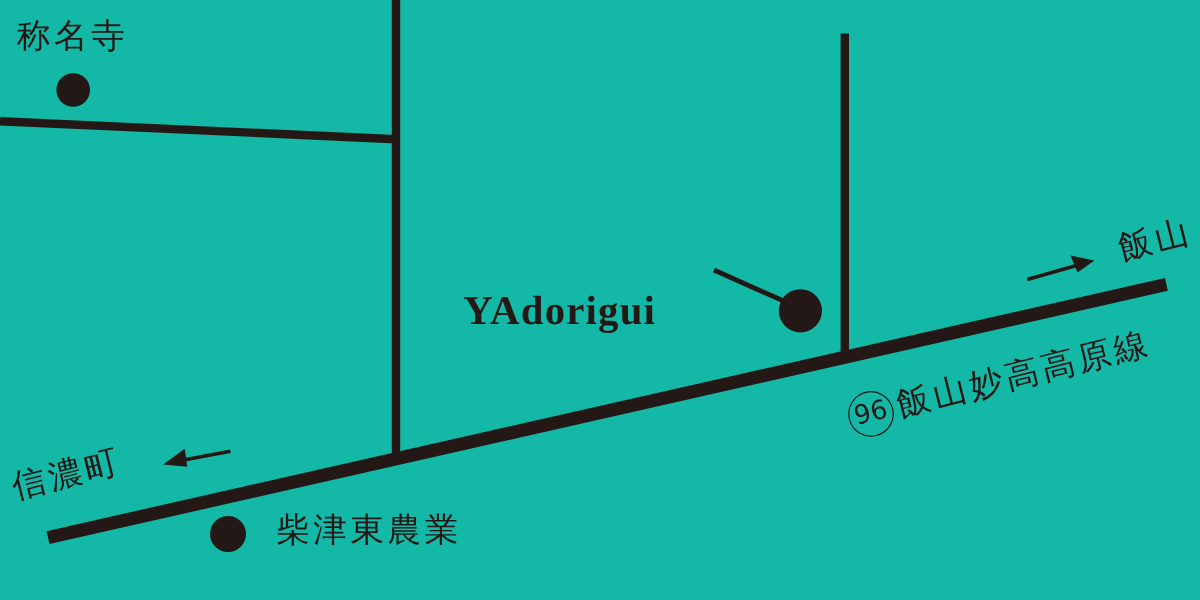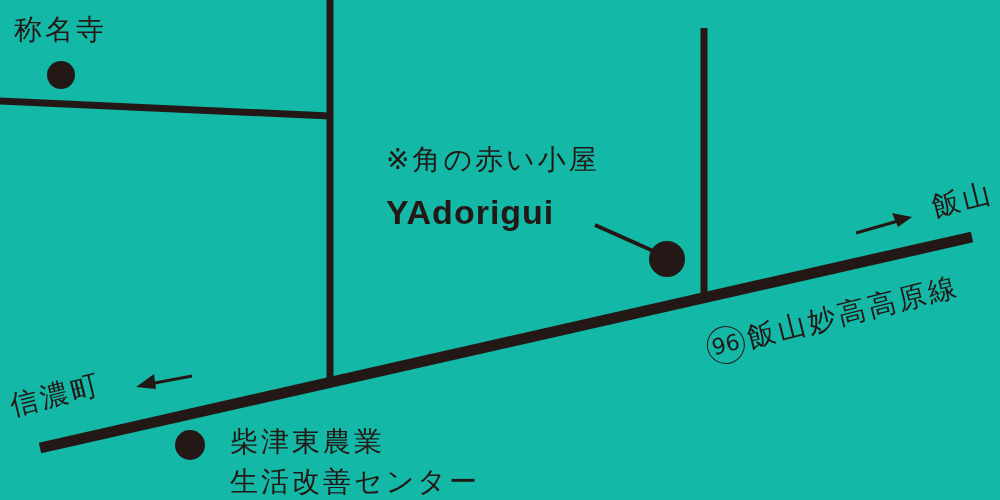--- a/index.html
+++ b/index.html
@@ -1,19 +1,19 @@
 <!DOCTYPE html>
 <html><head>
 <meta charset="utf-8">
 <style>
   html,body{margin:0;padding:0;background:#ffffff;}
   #map{position:relative;width:1000px;height:500px;overflow:hidden;background:#14b8a6;font-family:"DejaVu Sans",sans-serif;color:#231815;}
   svg.roads{position:absolute;left:0;top:0;}
   .lbl{position:absolute;white-space:nowrap;font-size:28px;line-height:1;letter-spacing:3px;color:#231815;}
-  .brand{position:absolute;font-family:Liberation Sans, sans-serif;font-weight:bold;font-size:34px;letter-spacing:1px;color:#231815;}
+  .brand{position:absolute;font-family:Liberation Serif, serif;font-weight:bold;font-size:34px;letter-spacing:1px;color:#231815;margin-top:48px;}
   .rot{transform-origin:left bottom;}
   .route-num{display:inline-block;width:36px;height:36px;border:1.5px solid #231815;border-radius:50%;font-size:22px;line-height:36px;text-align:center;letter-spacing:0;margin-right:4px;vertical-align:middle;}
 </style>
 </head>
 <body>
 
 <div id="map">
   <svg class="roads" width="1000" height="500" viewBox="0 0 1000 500">
     <g stroke="#231815" stroke-linecap="butt" fill="none">
 
@@ -34,26 +34,24 @@
       <polygon points="912,217 892,213 898,227"></polygon>
       <polygon points="136,387 154,374 156,389"></polygon>
       <circle cx="61" cy="75" r="14"></circle>
       <circle cx="667" cy="259" r="18"></circle>
       <circle cx="190" cy="445" r="15"></circle>
     </g>
   </svg>
 
   <div class="lbl" style="left:14px;top:16px;">称名寺</div>
 
-  <div class="lbl" style="left:386px;top:146px;">※角の赤い小屋</div>
   <div class="brand" style="left:386px;top:193px;">YAdorigui</div>
 
   <div class="lbl rot" style="left:936px;top:193px;transform:rotate(-14deg);">飯山</div>
 
   <div class="lbl rot" style="left:712px;top:330px;transform:rotate(-14deg);">
     <span class="route-num">96</span><span>飯山妙高高原線</span>
   </div>
 
   <div class="lbl rot" style="left:14px;top:392px;transform:rotate(-14deg);">信濃町</div>
 
   <div class="lbl" style="left:230px;top:428px;text-align:center;">柴津東農業</div>
-  <div class="lbl" style="left:230px;top:468px;">生活改善センター</div>
 </div>
 
 </body></html>

